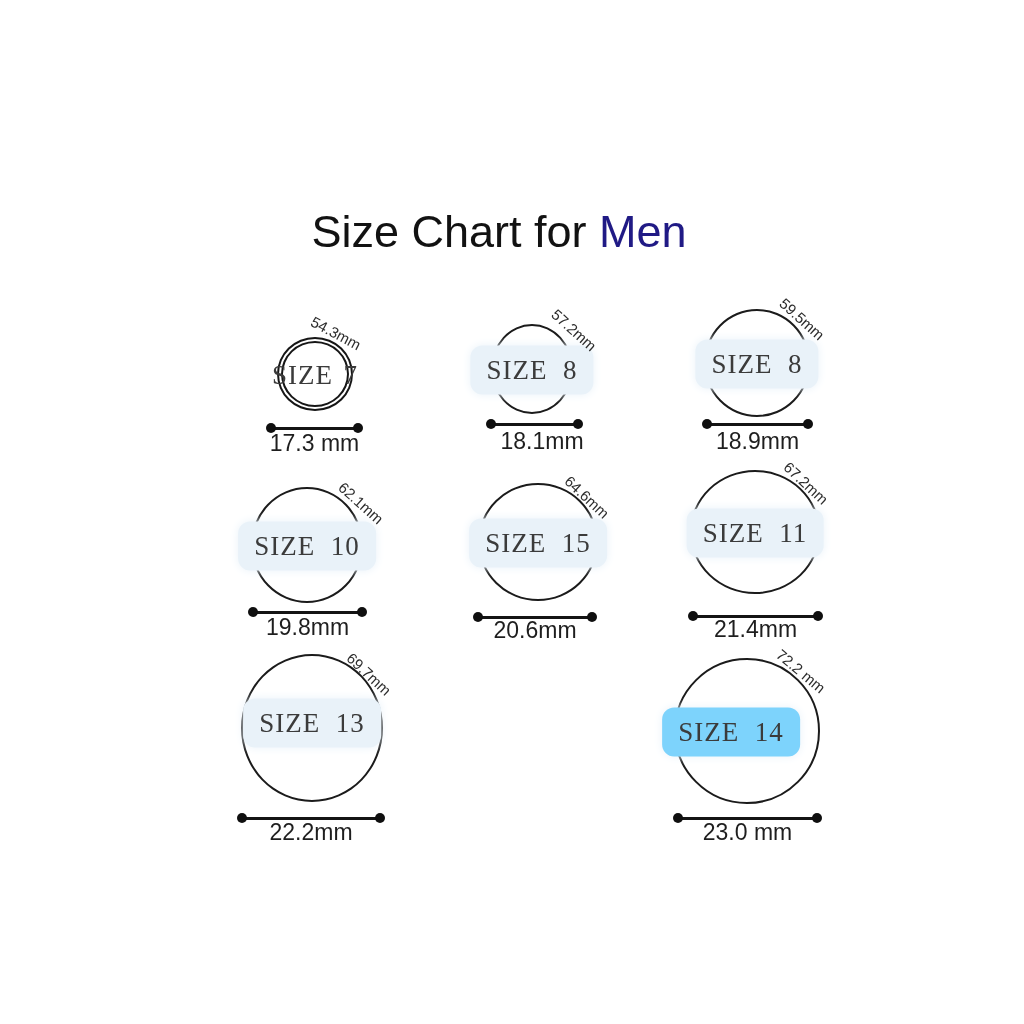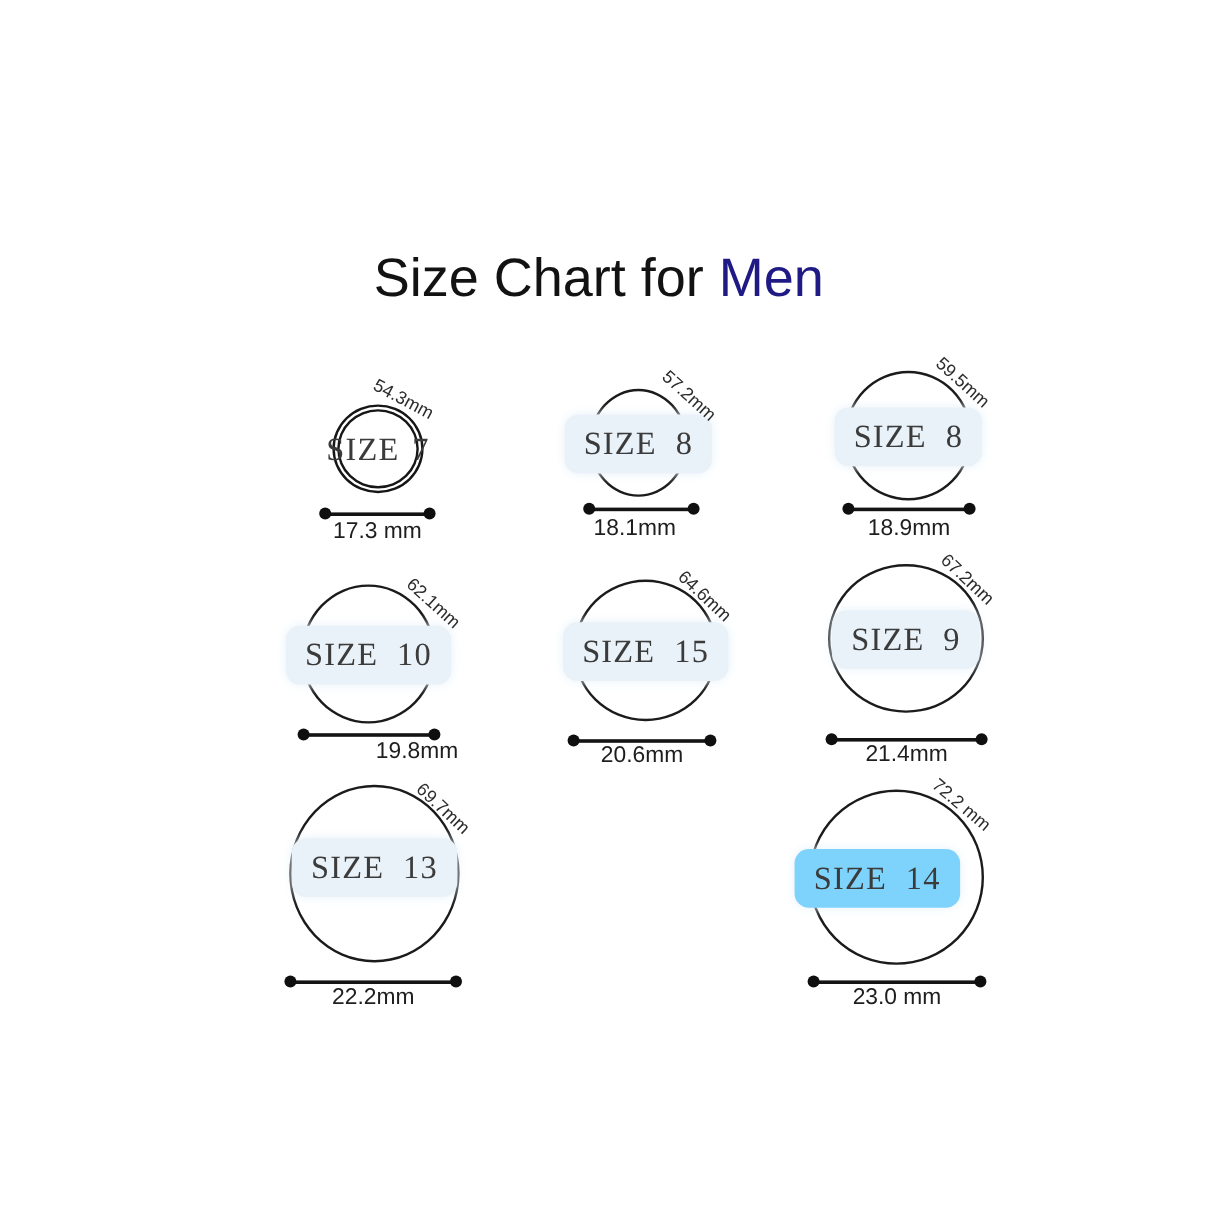--- a/index.html
+++ b/index.html
@@ -71,21 +71,21 @@
     height: 10px;
     background: #0f0f0f;
     border-radius: 50%;
     top: 50%;
   }
   .dot-l { left: 0; transform: translate(-50%, -50%); }
   .dot-r { right: 0; transform: translate(50%, -50%); }
   .dia-label {
     position: absolute;
     transform: translate(-50%, -50%);
-    font-size: 19px;
+    font-size: 23px;
     color: #1e1e1e;
     white-space: nowrap;
   }
 </style>
 </head>
 <body>
 
 <div class="canvas">
   <h1 class="title"><span>Size Chart for</span> <span class="accent" style="color: rgb(32, 26, 133);">Men</span></h1>
   <div id="rings">
@@ -101,21 +101,21 @@
   </div>
 
   <div class="ring-group">
     <div class="ring-circle" style="left: 491px; top: 324px; width: 82px; height: 90px;"></div>
     <span class="size-label" style="left: 532px; top: 370px; background-color: rgb(233, 242, 249); box-shadow: rgb(233, 242, 249) 0px 0px 10px;">SIZE 8</span>
     <div class="circ-label" style="left: 574px; top: 330px; transform: translate(-50%, -50%) rotate(42deg);">57.2mm</div>
     <div class="dia-line" style="left: 491px; top: 422.5px; width: 87px;">
       <span class="dot dot-l"></span>
       <span class="dot dot-r"></span>
     </div>
-    <div class="dia-label" style="left: 529px; top: 441px; text-align: right;">18.1mm</div>
+    <div class="dia-label" style="left: 542px; top: 441px; text-align: right;">18.1mm</div>
   </div>
 
   <div class="ring-group">
     <div class="ring-circle" style="left: 704px; top: 309px; width: 106px; height: 108px;"></div>
     <span class="size-label" style="left: 757px; top: 364px; background-color: rgb(233, 242, 249); box-shadow: rgb(233, 242, 249) 0px 0px 10px;">SIZE 8</span>
     <div class="circ-label" style="left: 802px; top: 319px; transform: translate(-50%, -50%) rotate(42deg);">59.5mm</div>
     <div class="dia-line" style="left: 707px; top: 422.5px; width: 101px;">
       <span class="dot dot-l"></span>
       <span class="dot dot-r"></span>
     </div>
@@ -123,37 +123,37 @@
   </div>
 
   <div class="ring-group">
     <div class="ring-circle" style="left: 251px; top: 487px; width: 112px; height: 116px;"></div>
     <span class="size-label" style="left: 307px; top: 546px; background-color: rgb(233, 242, 249); box-shadow: rgb(233, 242, 249) 0px 0px 10px;">SIZE 10</span>
     <div class="circ-label" style="left: 361px; top: 503px; transform: translate(-50%, -50%) rotate(42deg);">62.1mm</div>
     <div class="dia-line" style="left: 253px; top: 610.5px; width: 109px;">
       <span class="dot dot-l"></span>
       <span class="dot dot-r"></span>
     </div>
-    <div class="dia-label" style="left: 307.5px; top: 627px; margin-left: 40px;">19.8mm</div>
+    <div class="dia-label" style="left: 307.5px; top: 627px;">19.8mm</div>
   </div>
 
   <div class="ring-group">
     <div class="ring-circle" style="left: 478px; top: 483px; width: 120px; height: 118px;"></div>
     <span class="size-label" style="left: 538px; top: 543px; background-color: rgb(233, 242, 249); box-shadow: rgb(233, 242, 249) 0px 0px 10px;">SIZE 15</span>
     <div class="circ-label" style="left: 587px; top: 497px; transform: translate(-50%, -50%) rotate(43deg);">64.6mm</div>
     <div class="dia-line" style="left: 478px; top: 615.5px; width: 114px;">
       <span class="dot dot-l"></span>
       <span class="dot dot-r"></span>
     </div>
     <div class="dia-label" style="left: 535px; top: 630px;">20.6mm</div>
   </div>
 
   <div class="ring-group">
     <div class="ring-circle" style="left: 690px; top: 470px; width: 130px; height: 124px;"></div>
-    <span class="size-label" style="left: 755px; top: 533px; background-color: rgb(233, 242, 249); box-shadow: rgb(233, 242, 249) 0px 0px 10px;">SIZE 9</span>
+    <span class="size-label" style="left: 755px; top: 533px; background-color: rgb(233, 242, 249); box-shadow: rgb(233, 242, 249) 0px 0px 10px;">SIZE 11</span>
     <div class="circ-label" style="left: 806px; top: 483px; transform: translate(-50%, -50%) rotate(43deg);">67.2mm</div>
     <div class="dia-line" style="left: 693px; top: 614.5px; width: 125px;">
       <span class="dot dot-l"></span>
       <span class="dot dot-r"></span>
     </div>
     <div class="dia-label" style="left: 755.5px; top: 629px;">21.4mm</div>
   </div>
 
   <div class="ring-group">
     <div class="ring-circle" style="left: 241px; top: 654px; width: 142px; height: 148px;"></div>

